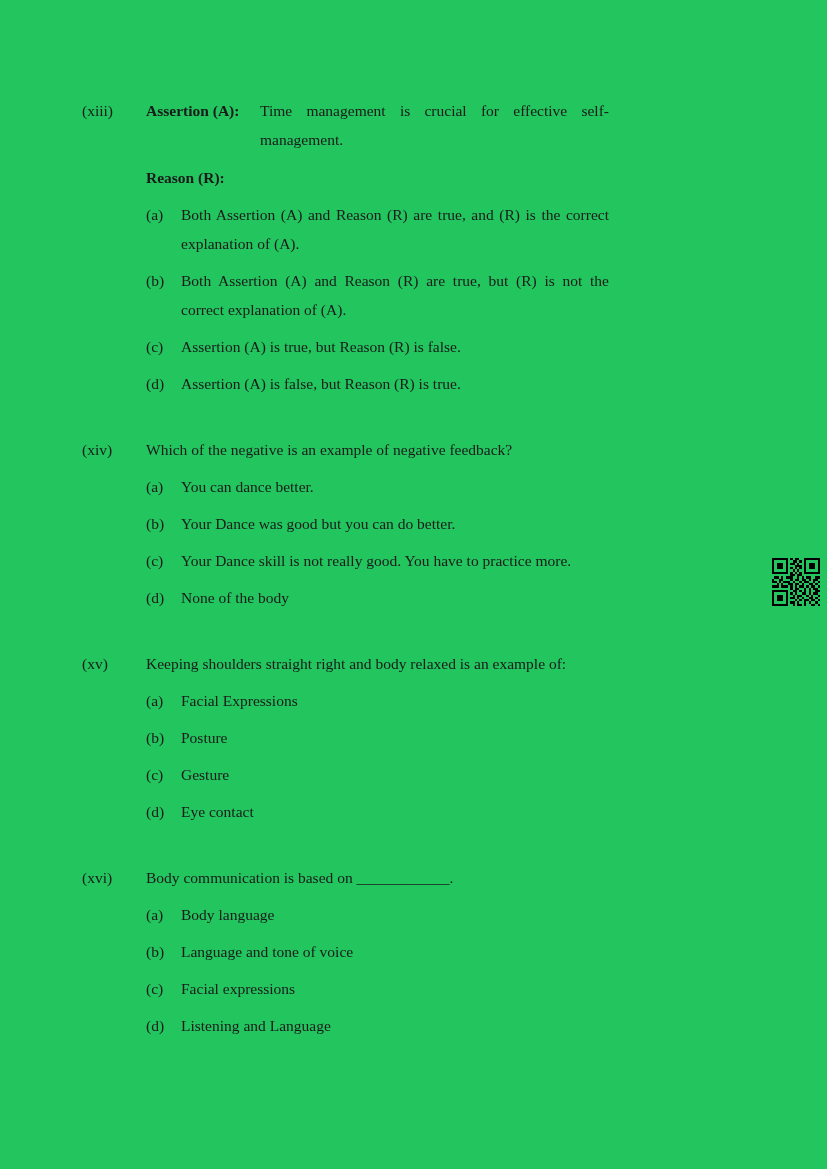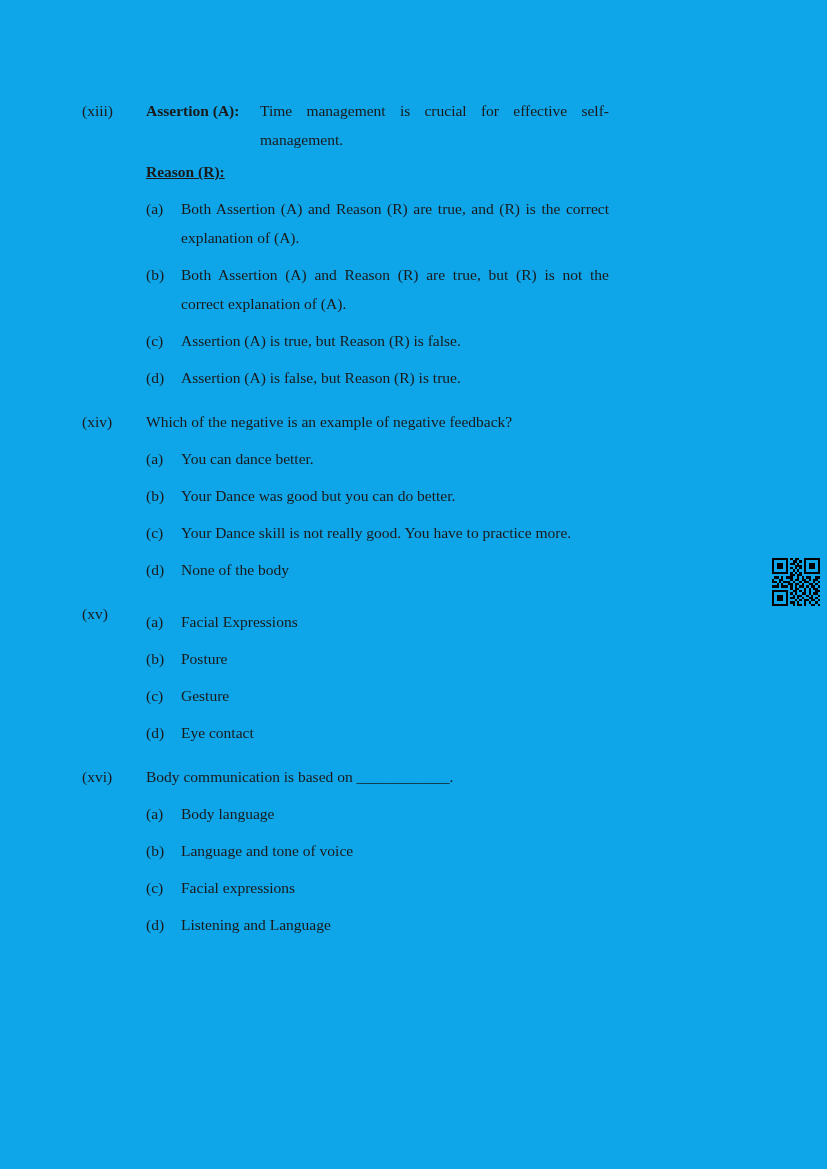--- a/index.html
+++ b/index.html
@@ -1,37 +1,37 @@
 <!DOCTYPE html>
 <html><head>
 <meta charset="utf-8">
 <style>
   html, body { margin: 0; padding: 0; background: #ffffff; }
   .page {
     position: relative;
     width: 827px;
     height: 1169px;
-    background: #0ea5e9;
+    background: #22c55e;
     overflow: hidden;
     font-family: "Liberation Serif", serif;
     font-size: 15.5px;
     line-height: 29px;
     color: #1a1a1a;
   }
   .content {
     position: absolute;
     left: 82px;
     top: 96px;
     width: 527px;
   }
   .question { display: grid; grid-template-columns: 64px 1fr; }
-  .question + .question { margin-top: 15px; }
+  .question + .question { margin-top: 37px; }
   .qnum { text-align: left; }
   .ar-row { display: grid; grid-template-columns: 114px 1fr; }
-  .ar-row + .ar-row { margin-top: 3px; text-decoration: underline; }
+  .ar-row + .ar-row { margin-top: 9px; }
   .ar-label { font-weight: bold; }
   .justify { text-align: justify; }
   .option { display: grid; grid-template-columns: 35px 1fr; margin-top: 8px; }
   .nowrap { white-space: nowrap; }
   .qr {
     position: absolute;
     left: 772px;
     top: 558px;
     width: 48px;
     height: 48px;
@@ -96,20 +96,21 @@
         <div class="option">
           <div>(d)</div>
           <div class="nowrap">None of the body</div>
         </div>
       </div>
     </section>
 
     <section class="question">
       <div class="qnum">(xv)</div>
       <div class="qbody">
+        <div class="qtext">Keeping shoulders straight right and body relaxed is an example of:</div>
         <div class="option">
           <div>(a)</div>
           <div class="nowrap">Facial Expressions</div>
         </div>
         <div class="option">
           <div>(b)</div>
           <div class="nowrap">Posture</div>
         </div>
         <div class="option">
           <div>(c)</div>

